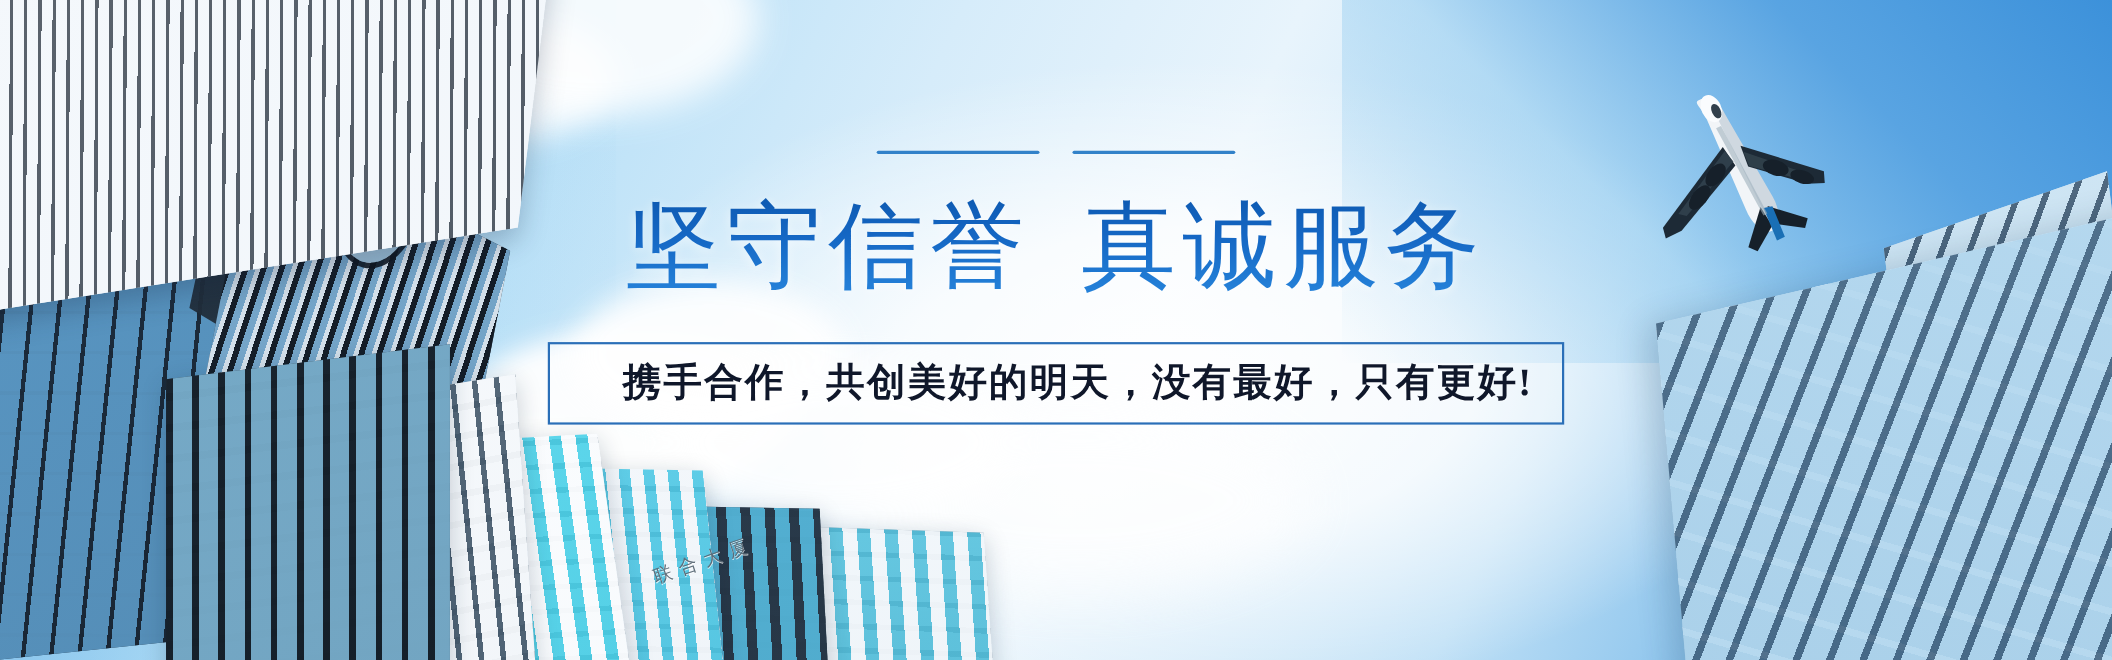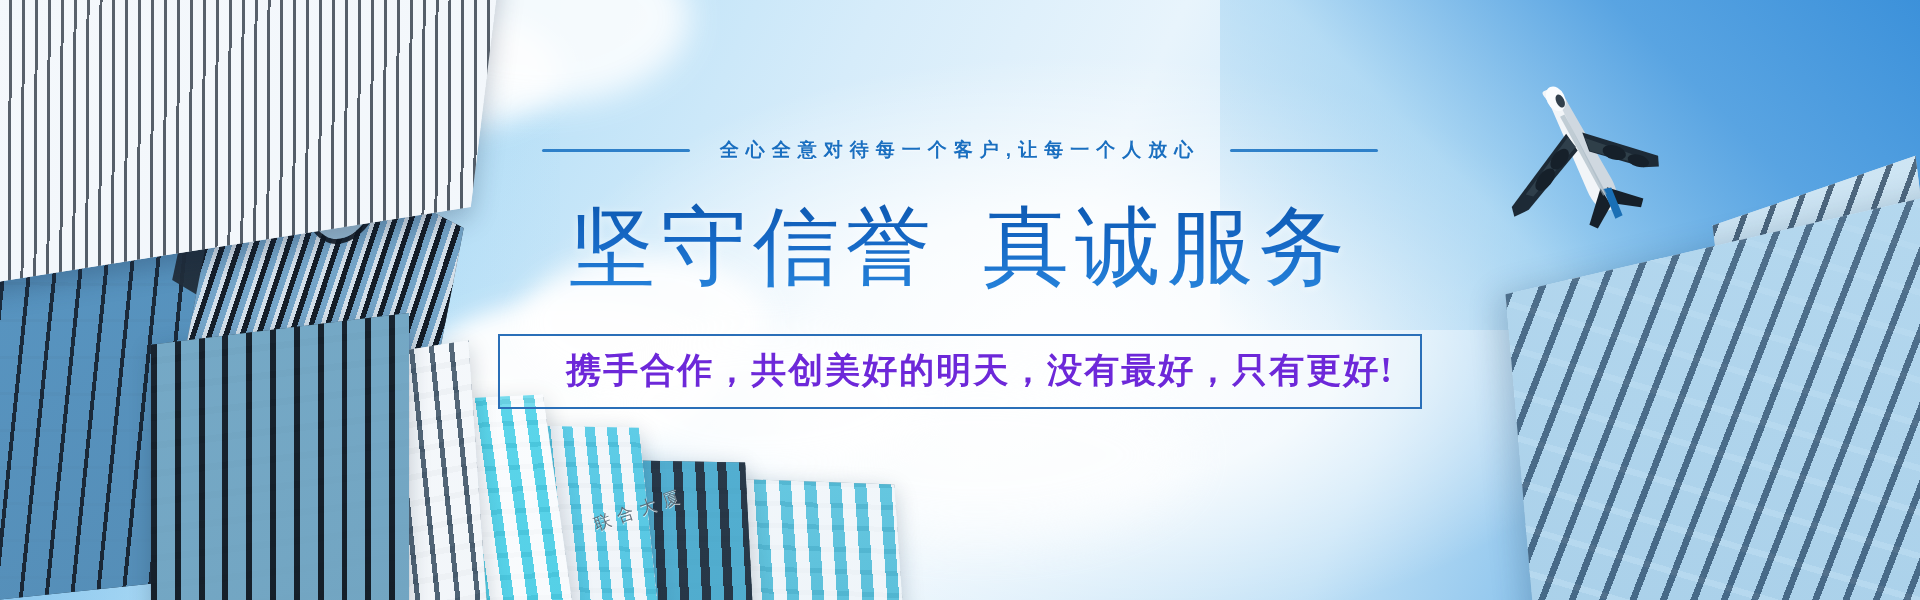--- a/index.html
+++ b/index.html
@@ -203,21 +203,21 @@
   .headline .gap{display:inline-block;width:46px;}
   .subbox{
     margin-top:28px;
     border:2px solid #2a6fb8;
     padding:11px 26px 13px;
     background:rgba(255,255,255,.16);
   }
   .subbox-text{
     font-family:"Liberation Serif","DejaVu Serif",serif;
     font-size:35px;font-weight:bold;letter-spacing:2px;
-    color:#6d28d9;white-space:nowrap;
+    color:#0f172a;white-space:nowrap;
     text-shadow:0 1px 2px rgba(255,255,255,.6);
     margin-left:40px;
   }
 </style>
 </head>
 <body>
 
 <div class="banner">
 
   <div class="sky"></div>
@@ -287,21 +287,20 @@
 
         <path d="M99 40 L103 130 L107 130 L104 40 Z" fill="#9fb0bd" opacity=".6"></path>
       </g>
     </svg>
   </div>
 
   <div class="content">
 
     <div class="tagline-row">
       <span class="rule"></span>
-      <span class="tagline">全心全意对待每一个客户,让每一个人放心</span>
       <span class="rule"></span>
     </div>
 
     <div class="headline">
       <span>坚守信誉</span><span class="gap"></span><span>真诚服务</span>
     </div>
 
     <div class="subbox">
       <span class="subbox-text">携手合作，共创美好的明天，没有最好，只有更好!</span>
     </div>

